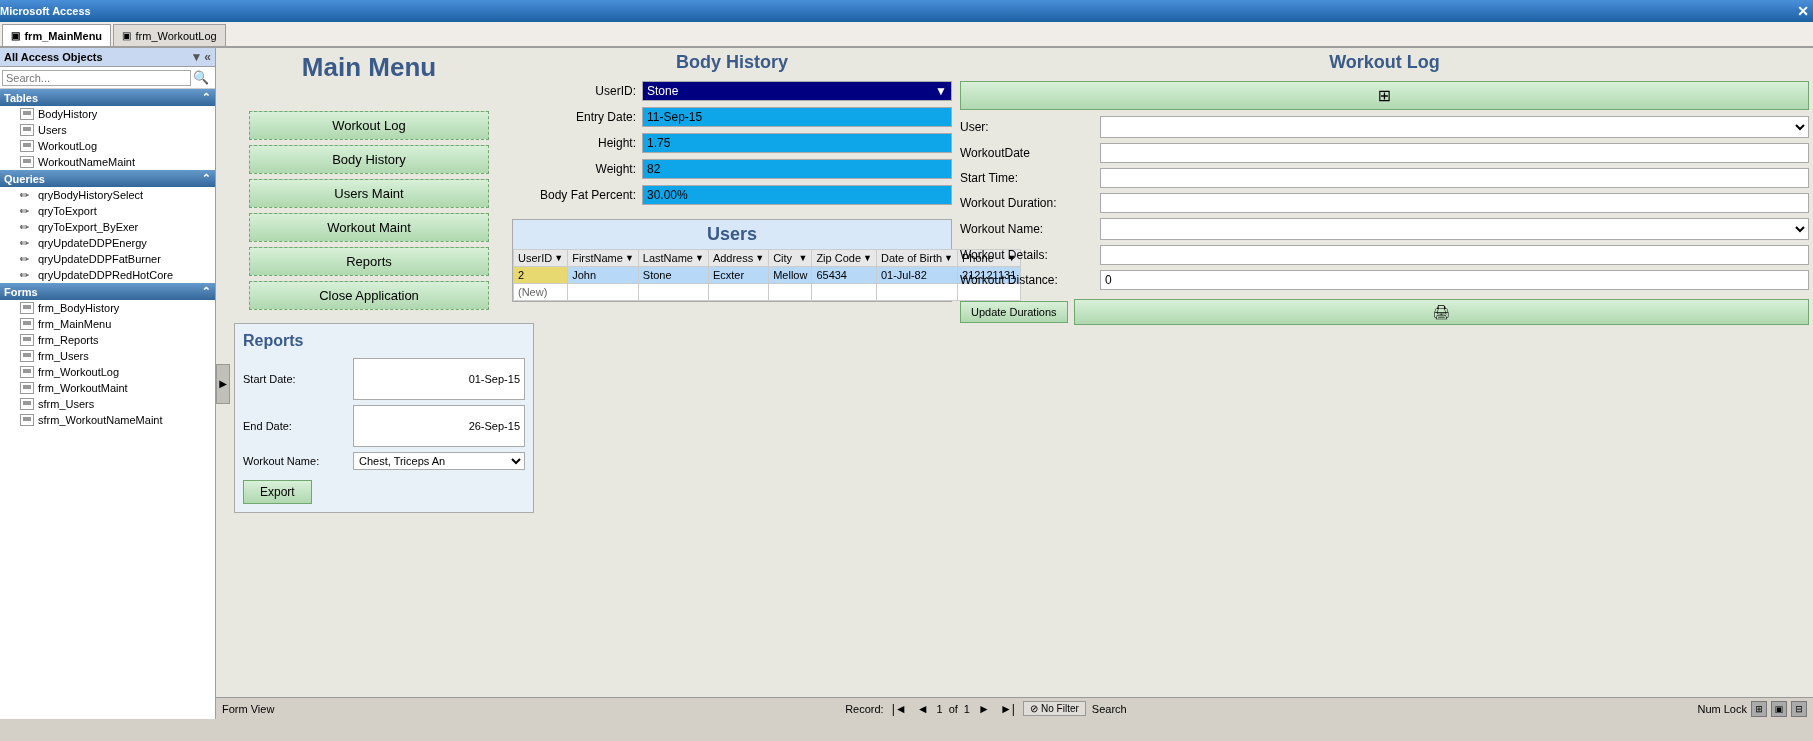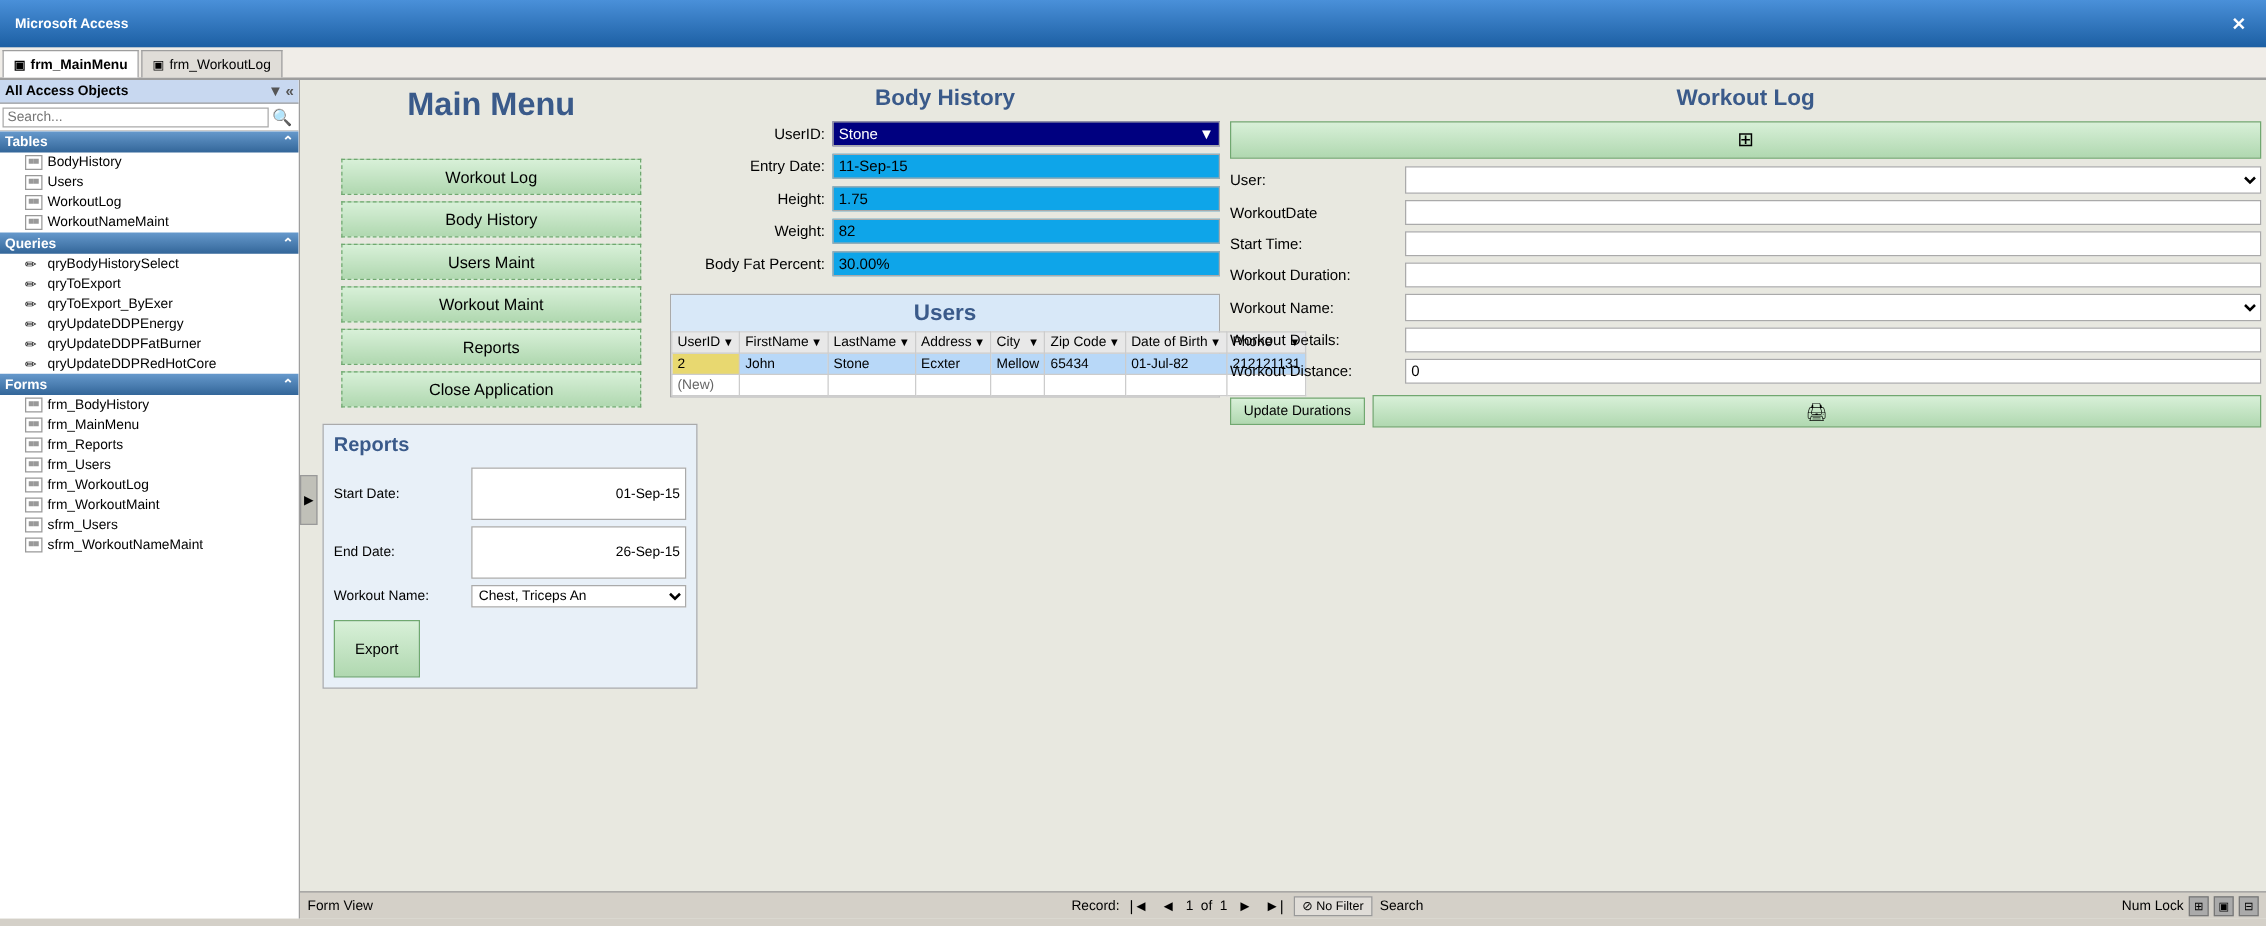--- a/index.html
+++ b/index.html
@@ -2,25 +2,25 @@
 <html><head>
   <meta charset="utf-8">
   <style>
     * { box-sizing: border-box; margin: 0; padding: 0; }
     body { font-family: 'Segoe UI', Tahoma, sans-serif; font-size: 12px; background: #d4d0c8; overflow: hidden; }
 
     
     .title-bar {
       background: linear-gradient(to bottom, #4a90d9, #1c5fa3);
       color: white;
-      height: 38px;
+      height: 22px;
       display: flex;
       align-items: center;
       justify-content: space-between;
-      padding: 0 12px;
+      padding: 0 0;
       font-size: 11px;
       font-weight: bold;
     }
     .title-bar-close {
       color: white;
       cursor: pointer;
       font-size: 14px;
       padding: 0 4px;
     }
 
@@ -55,21 +55,21 @@
     }
 
     
     .main-layout {
       display: flex;
       height: calc(741px - 22px - 26px - 22px);
     }
 
     
     .sidebar {
-      width: 240px;
+      width: 216px;
       background: white;
       border-right: 1px solid #9e9e9e;
       display: flex;
       flex-direction: column;
       overflow: hidden;
     }
     .sidebar-header {
       background: #c8d8f0;
       padding: 2px 4px;
       display: flex;
@@ -264,21 +264,21 @@
     }
     .reports-select {
       flex: 1;
       border: 1px solid #aaa;
       padding: 1px;
       font-size: 11px;
       background: white;
     }
     .export-btn {
       margin-top: 5px;
-      padding: 15px 16px;
+      padding: 4px 16px;
       background: linear-gradient(to bottom, #d8f0d8, #b0d8b0);
       border: 1px solid #70a870;
       cursor: pointer;
       font-size: 12px;
     }
     .section-title {
       font-size: 18px;
       font-weight: bold;
       color: #3a5a8a;
       text-align: center;

